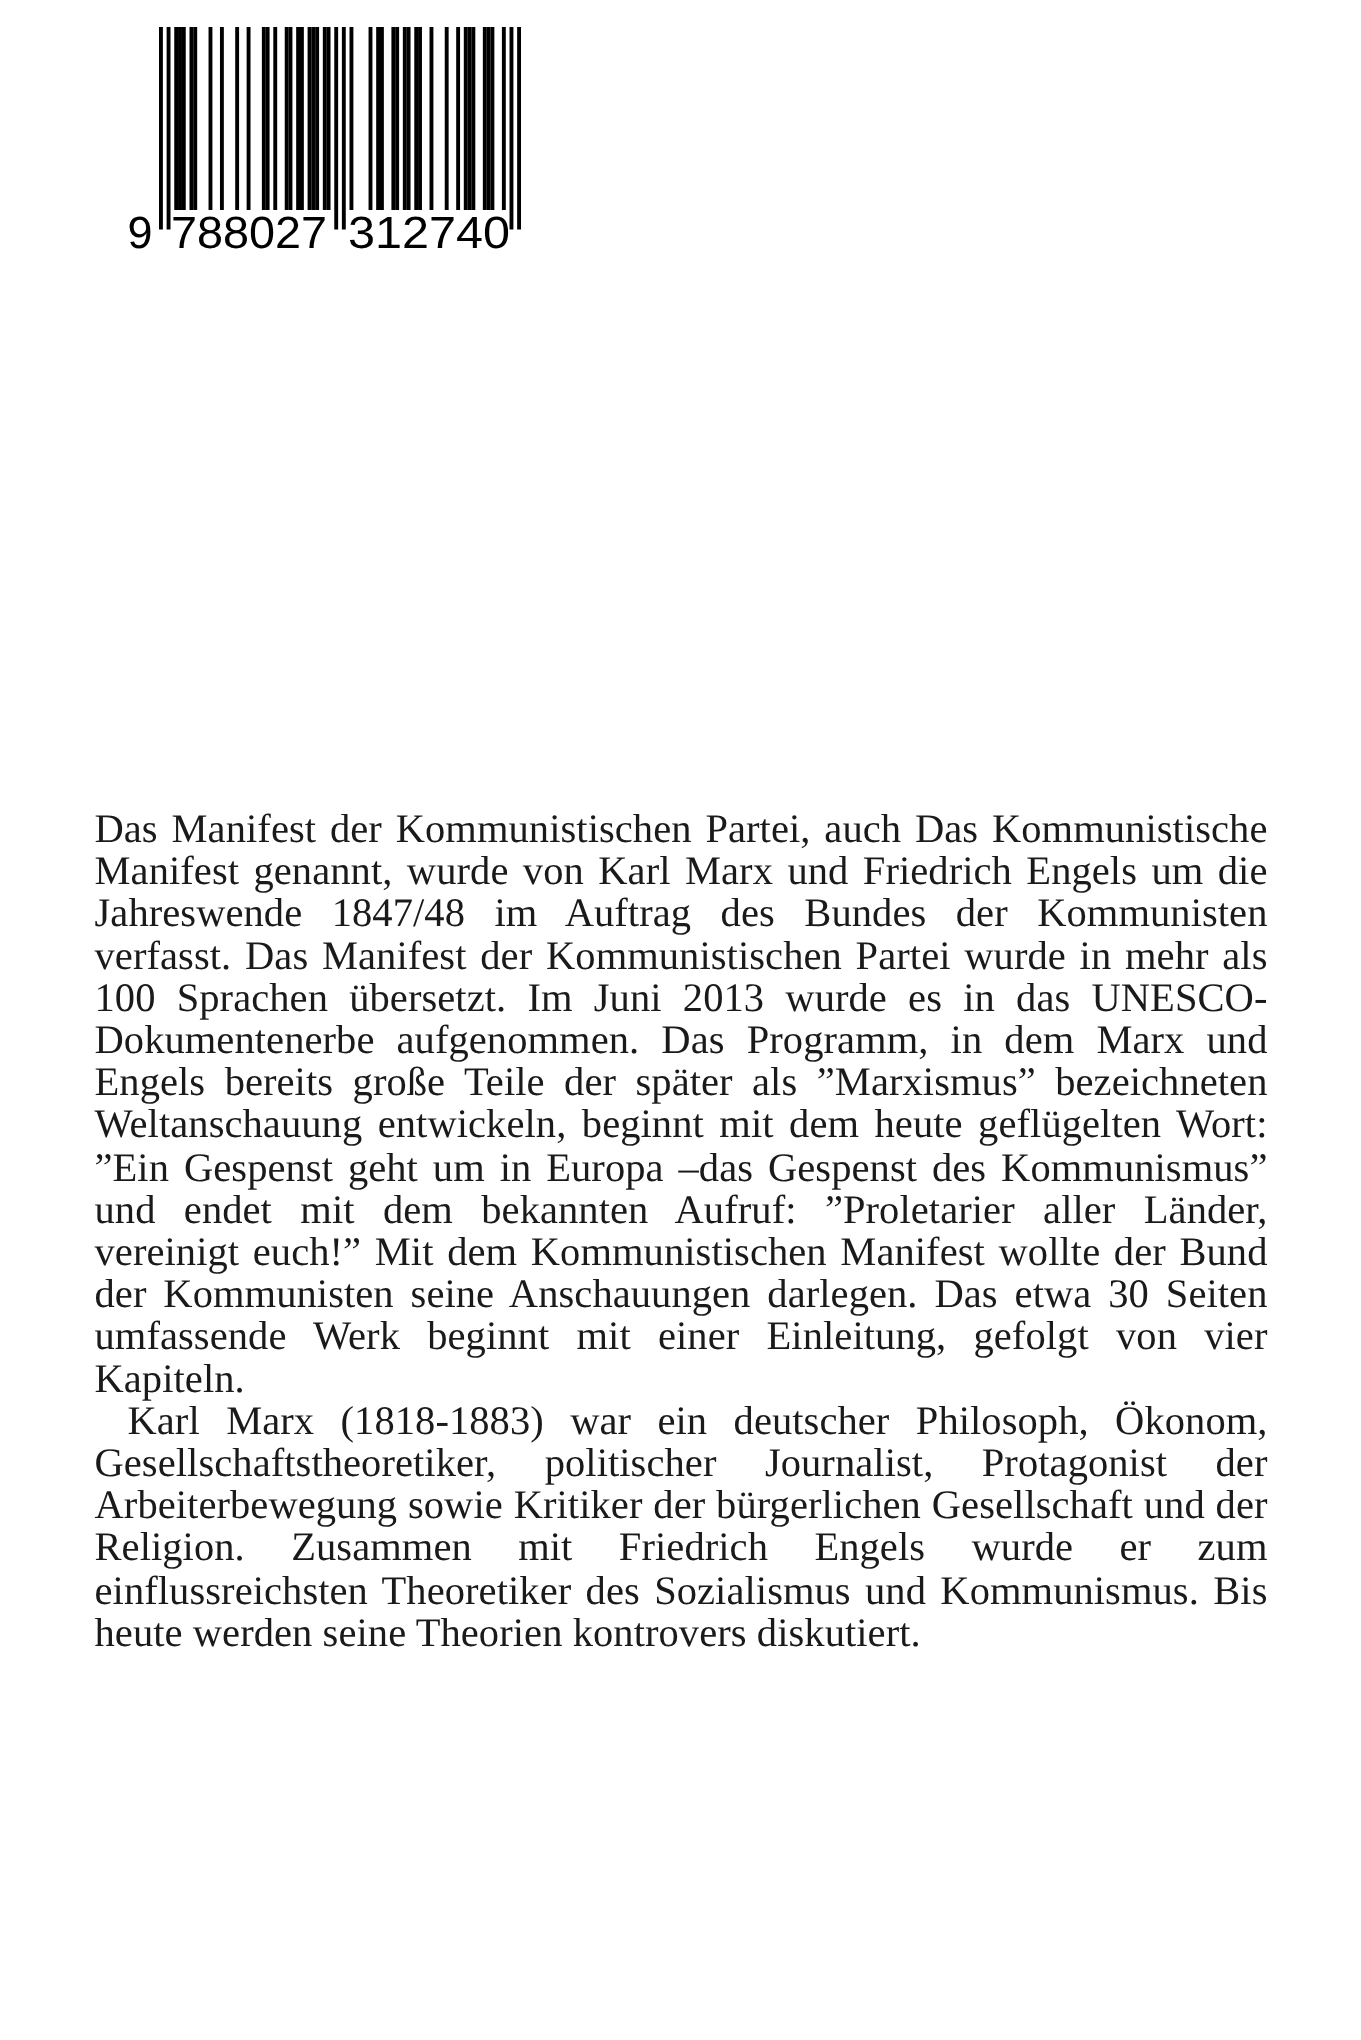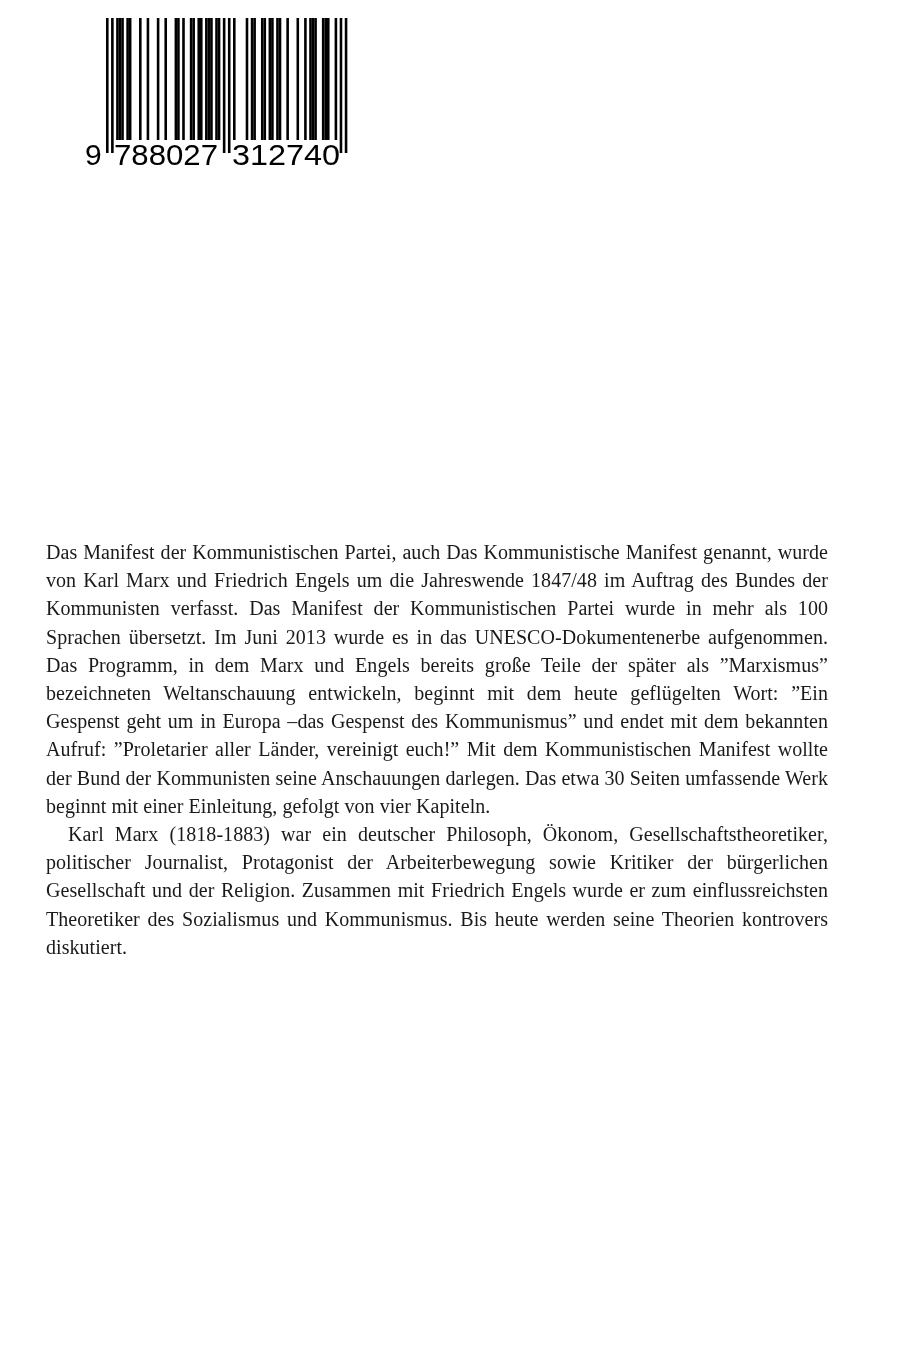--- a/index.html
+++ b/index.html
@@ -20,24 +20,24 @@
       left: 80px;
       top: 14px;
       width: 280px;
       height: 160px;
     }
     .barcode svg {
       display: block;
     }
     .blurb {
       position: absolute;
-      left: 46px;
+      left: 63px;
       top: 538px;
       width: 782px;
-      font-size: 20px;
+      font-size: 27px;
       line-height: 28.2px;
       text-align: justify;
       hyphens: manual;
       letter-spacing: 0.05px;
     }
     .blurb p {
       margin: 0;
     }
     .blurb p.indent {
       text-indent: 22px;

